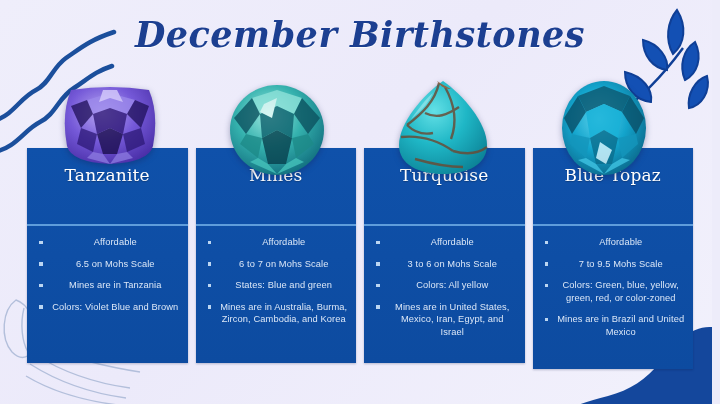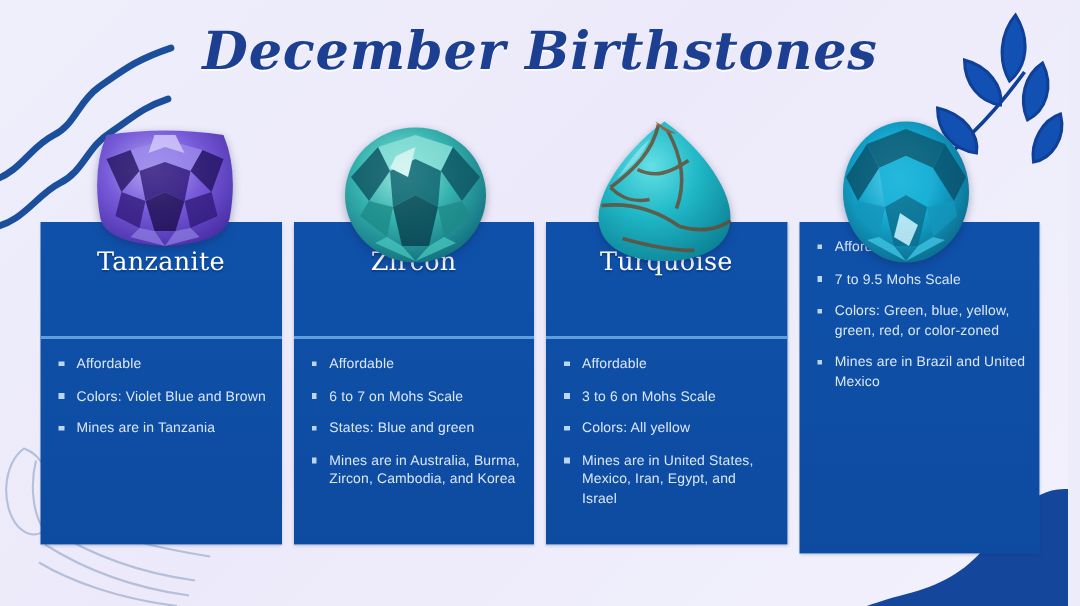--- a/index.html
+++ b/index.html
@@ -98,20 +98,21 @@
     font-weight: 400;
     color: #ffffff;
     letter-spacing: .2px;
     text-shadow: 0 1px 1px rgba(0,0,0,.25);
     white-space: nowrap;
   }
 
   .card-body {
     flex: 1;
     padding: 10px 8px 8px 10px;
+    text-align: center;
   }
 
   .bullets { list-style: none; }
 
   .bullet {
     position: relative;
     padding-left: 14px;
     margin-bottom: 9px;
     font-size: 9.3px;
     line-height: 12.5px;
@@ -278,29 +279,30 @@
 
   <div id="cards">
 
     <div class="card">
       <div class="card-head">
         <div class="card-title">Tanzanite</div>
       </div>
       <div class="card-body">
         <ul class="bullets">
           <li class="bullet">Affordable</li>
+          <li class="bullet">6.5 on Mohs Scale</li>
+          <li class="bullet">Mines are in Tanzania</li>
           <li class="bullet">Colors: Violet Blue and Brown</li>
-          <li class="bullet">Mines are in Tanzania</li>
         </ul>
       </div>
     </div>
 
     <div class="card">
       <div class="card-head">
-        <div class="card-title">Zircon</div>
+        <div class="card-title">Mines</div>
       </div>
       <div class="card-body">
         <ul class="bullets">
           <li class="bullet">Affordable</li>
           <li class="bullet"> 6 to 7 on Mohs Scale</li>
           <li class="bullet">States: Blue and green</li>
           <li class="bullet">Mines are in Australia, Burma, Zircon, Cambodia, and Korea</li>
         </ul>
       </div>
     </div>
@@ -313,20 +315,23 @@
         <ul class="bullets">
           <li class="bullet">Affordable</li>
           <li class="bullet"> 3 to 6 on Mohs Scale</li>
           <li class="bullet">Colors: All yellow</li>
           <li class="bullet">Mines are in United States, Mexico, Iran, Egypt, and Israel</li>
         </ul>
       </div>
     </div>
 
     <div class="card tall">
+      <div class="card-head">
+        <div class="card-title">Blue Topaz</div>
+      </div>
       <div class="card-body">
         <ul class="bullets">
           <li class="bullet">Affordable</li>
           <li class="bullet">7 to 9.5 Mohs Scale</li>
           <li class="bullet">Colors: Green, blue, yellow, green, red, or color-zoned</li>
           <li class="bullet">Mines are in Brazil and United Mexico</li>
         </ul>
       </div>
     </div>
 

